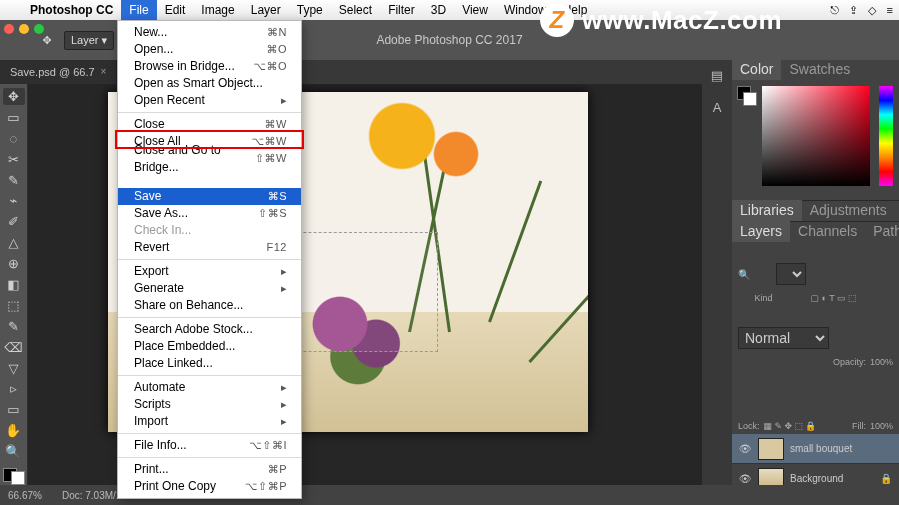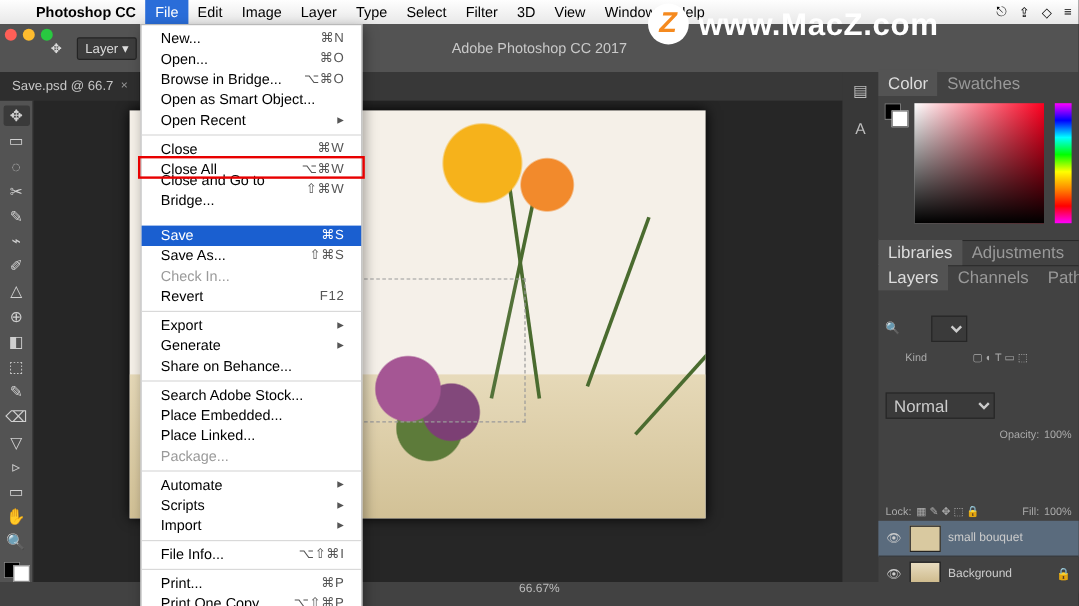--- a/index.html
+++ b/index.html
@@ -79,21 +79,21 @@
   .layers-body{ font-size:10px; color:#ccc;}
   .lyr-row{ display:flex; align-items:center; height:30px; border-bottom:1px solid #333; padding:0 6px; gap:6px;}
   .lyr-row.sel{ background:#5a6b7d;}
   .eye{ width:14px; text-align:center;}
   .thumb{ width:26px;height:22px; background:#d9c9a0; border:1px solid #222;}
   .lyr-ctrl{ display:flex; align-items:center; gap:4px; padding:3px 6px;}
   .lyr-ctrl select,.lyr-ctrl input{ background:#3a3a3a; border:1px solid #262626; color:#ccc; font-size:14px; padding:1px 2px;}
   .mini{ font-size:9px; color:#aaa;margin-top:48px;}
 
   
-  .status{ position:absolute; left:0; bottom:0; height:20px; right:0; background:#424242; color:#bbb; font-size:10px; display:flex; align-items:center; padding:0 8px; gap:20px;flex-direction:column;}
+  .status{ position:absolute; left:0; bottom:0; height:20px; right:0; background:#424242; color:#bbb; font-size:10px; display:flex; align-items:center; padding:0 8px; gap:20px;}
   .window-btns{ position:absolute; left:4px; top:24px; display:flex; gap:5px; z-index:5;}
   .wb{ width:10px; height:10px; border-radius:50%;}
   .wb.r{background:#ff5f57;} .wb.y{background:#febc2e;} .wb.g{background:#28c840;}
 
   
   .watermark{ position:absolute; left:540px; top:0; height:40px; display:flex; align-items:center; color:#fff; font-size:26px; font-weight:700; letter-spacing:0.5px; z-index:80; font-family: Arial, sans-serif;}
   .wm-z{ width:34px; height:34px; border-radius:50%; background:#fff; color:#f58a1f; display:flex; align-items:center; justify-content:center; font-weight:900; font-size:24px; margin-right:8px; font-style:italic;}
 </style>
 </head>
 <body>
@@ -324,24 +324,20 @@
       <span class="sc"></span>
     </div>
     <div class="dd-item">
       <span>Place Embedded...</span>
       <span class="sc"></span>
     </div>
     <div class="dd-item">
       <span>Place Linked...</span>
       <span class="sc"></span>
     </div>
-    <div class="dd-item disabled">
-      <span>Package...</span>
-      <span class="sc"></span>
-    </div>
     <div class="dd-sep"></div>
     <div class="dd-item">
       <span>Automate</span>
       <span class="sc">▸</span>
     </div>
     <div class="dd-item">
       <span>Scripts</span>
       <span class="sc">▸</span>
     </div>
     <div class="dd-item">

